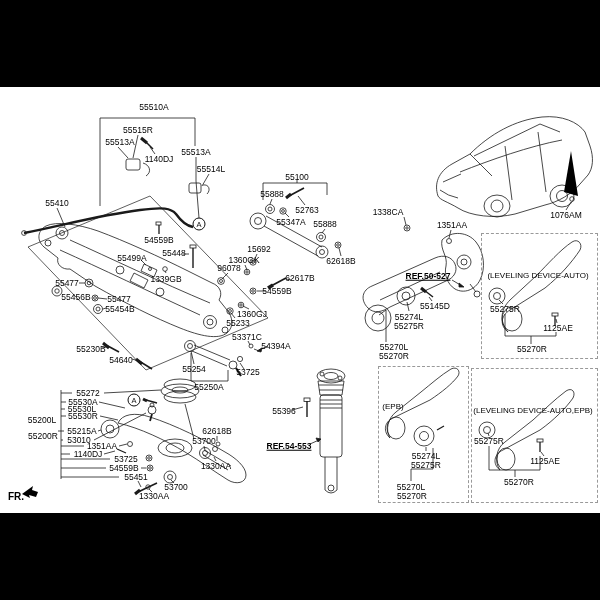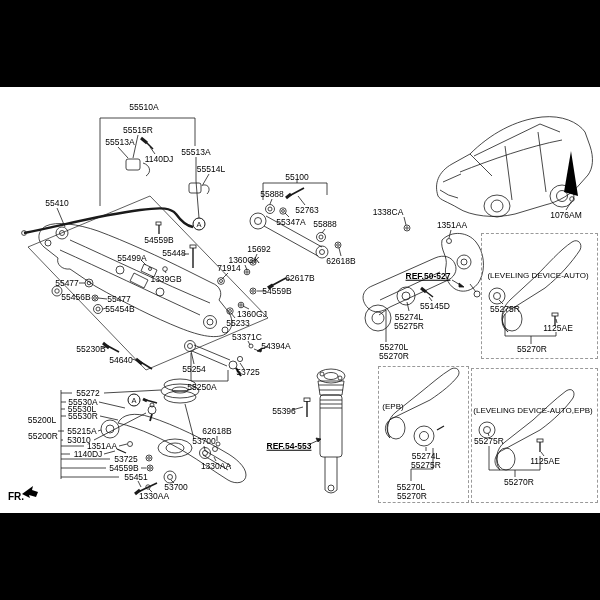--- a/index.html
+++ b/index.html
@@ -337,59 +337,59 @@
       <g>
         <path d="M22,494 L33,486 L32,490 L38,492 L36,497 L29,495 L30,498 Z" fill="#000" stroke="none"></path>
       </g>
     </g>
   </svg>
 
   <div class="dbox" style="left:481px;top:233px;width:115px;height:124px"></div>
   <div class="dbox" style="left:378px;top:366px;width:89px;height:135px"></div>
   <div class="dbox" style="left:471px;top:368px;width:125px;height:133px"></div>
 
-  <div class="lbl" style="left:144px;top:107px">55510A</div>
+  <div class="lbl" style="left:154px;top:107px">55510A</div>
   <div class="lbl" style="left:138px;top:130px">55515R</div>
   <div class="lbl" style="left:120px;top:142px">55513A</div>
   <div class="lbl" style="left:159px;top:159px">1140DJ</div>
   <div class="lbl" style="left:196px;top:152px">55513A</div>
   <div class="lbl" style="left:211px;top:169px">55514L</div>
 
   <div class="lbl" style="left:57px;top:203px">55410</div>
   <div class="lbl" style="left:159px;top:240px">54559B</div>
   <div class="lbl" style="left:174px;top:253px">55448</div>
   <div class="lbl" style="left:132px;top:258px">55499A</div>
   <div class="lbl" style="left:166px;top:279px">1339GB</div>
   <div class="lbl" style="left:67px;top:283px">55477</div>
   <div class="lbl" style="left:76px;top:297px">55456B</div>
   <div class="lbl" style="left:119px;top:299px">55477</div>
   <div class="lbl" style="left:120px;top:309px">55454B</div>
   <div class="lbl" style="left:91px;top:349px">55230B</div>
   <div class="lbl" style="left:121px;top:360px">54640</div>
 
   <div class="lbl" style="left:259px;top:249px">15692</div>
   <div class="lbl" style="left:244px;top:260px">1360GK</div>
-  <div class="lbl" style="left:229px;top:268px">71914</div>
+  <div class="lbl" style="left:229px;top:268px">96078</div>
   <div class="lbl" style="left:300px;top:278px">62617B</div>
   <div class="lbl" style="left:277px;top:291px">54559B</div>
   <div class="lbl" style="left:252px;top:314px">1360GJ</div>
   <div class="lbl" style="left:238px;top:323px">55233</div>
   <div class="lbl" style="left:247px;top:337px">53371C</div>
   <div class="lbl" style="left:276px;top:346px">54394A</div>
 
   <div class="lbl" style="left:297px;top:177px">55100</div>
   <div class="lbl" style="left:272px;top:194px">55888</div>
   <div class="lbl" style="left:307px;top:210px">52763</div>
   <div class="lbl" style="left:291px;top:222px">55347A</div>
   <div class="lbl" style="left:325px;top:224px">55888</div>
   <div class="lbl" style="left:341px;top:261px">62618B</div>
 
   <div class="lbl" style="left:194px;top:369px">55254</div>
   <div class="lbl" style="left:248px;top:372px">53725</div>
-  <div class="lbl" style="left:202px;top:387px">55250A</div>
+  <div class="lbl" style="left:209px;top:387px">55250A</div>
 
   <div class="lbl" style="left:284px;top:411px">55396</div>
   <div class="lbl ref" style="left:289px;top:446px">REF.54-553</div>
 
   <div class="lbl" style="left:217px;top:431px">62618B</div>
   <div class="lbl" style="left:204px;top:441px">53700</div>
   <div class="lbl" style="left:216px;top:466px">1330AA</div>
 
   <div class="lbl" style="left:88px;top:393px">55272</div>
   <div class="lbl" style="left:83px;top:402px">55530A</div>

